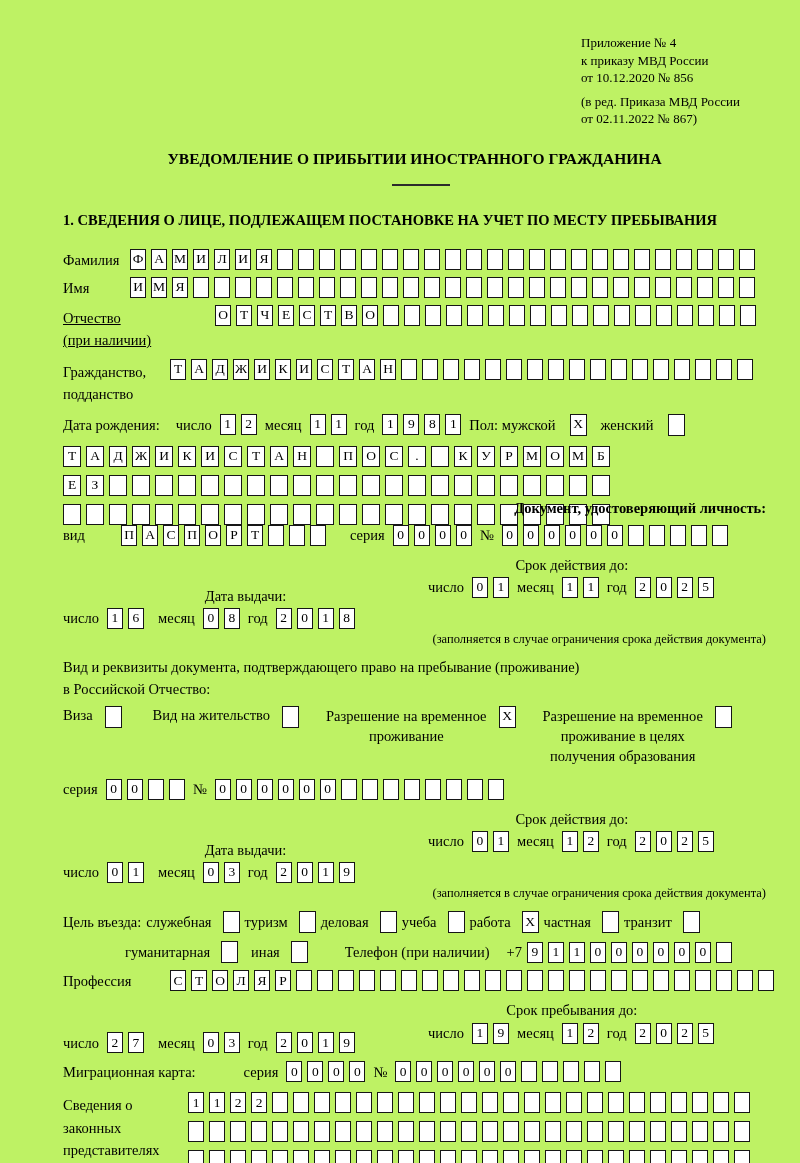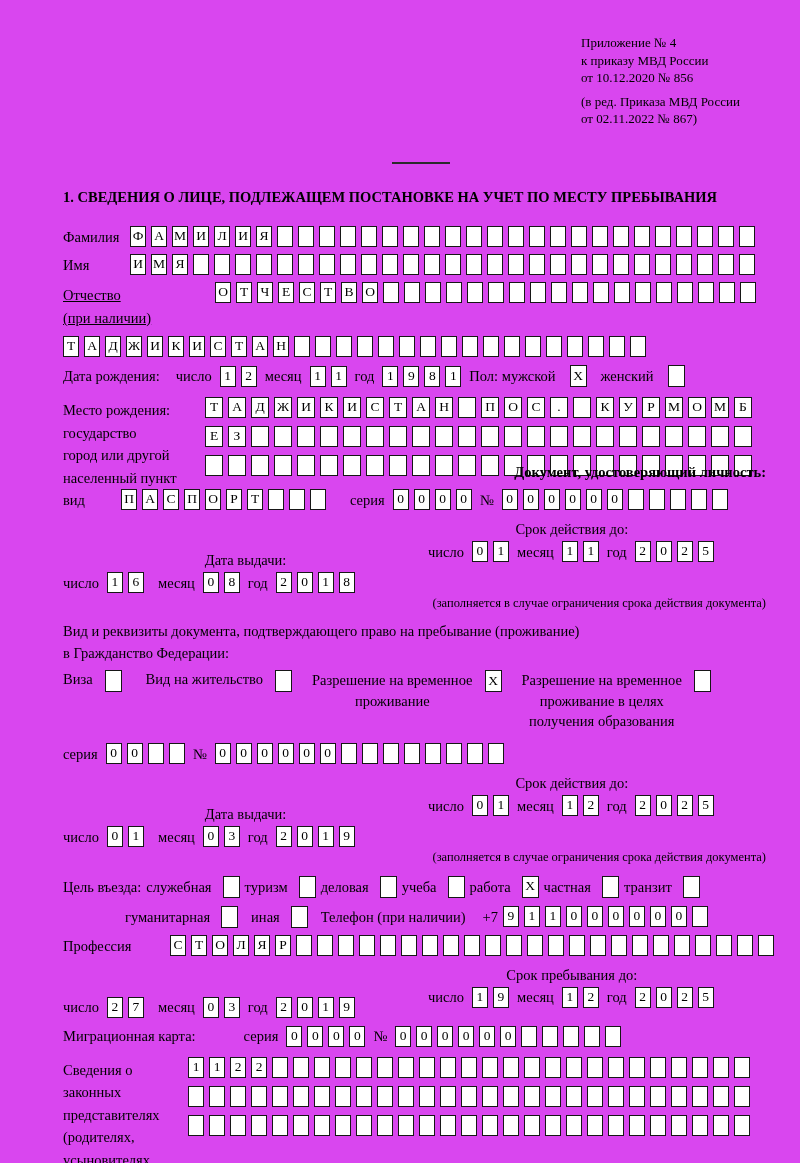--- a/index.html
+++ b/index.html
@@ -1,18 +1,18 @@
 <!DOCTYPE html>
 <html><head>
 <meta charset="utf-8">
 <style>
   html,body{margin:0;padding:0;background:#ffffff;}
   .page{
     width:800px;height:1163px;box-sizing:border-box;overflow:hidden;
-    padding:34px 34px 10px 63px;background:#d946ef;color:#000;
+    padding:34px 34px 10px 63px;background:#bef264;color:#000;
     font-family:"Liberation Serif","DejaVu Serif",serif;font-size:14.5px;line-height:1.25;
   }
   .hdr{width:185px;margin-left:auto;font-size:13px;line-height:1.35;}
   .hdr .sub{margin-top:6px;}
   .forma{text-align:right;font-weight:bold;font-size:14.5px;margin-top:10px;letter-spacing:.5px;}
   .title{text-align:center;font-weight:bold;font-size:15.5px;margin-top:20px;line-height:1.45;}
   .uline{display:inline-block;width:58px;border-bottom:2px solid #2b2b2b;margin-left:12px;}
   .sec{font-weight:bold;font-size:14.5px;margin-top:18px;}
 
   .row{display:flex;align-items:flex-start;margin-top:7px;}
@@ -30,21 +30,21 @@
   .cb .cell{width:17px;height:22px;}
   .stack{display:flex;flex-direction:column;gap:8px;}
   .center-head{text-align:right;font-weight:bold;margin-top:12px;}
   .dates{display:flex;margin-top:10px;}
   .dcol{display:flex;flex-direction:column;}
   .dcol1{width:365px;margin-top:31px;}
   .dhead{text-align:center;margin-bottom:3px;}
   .dline{display:flex;align-items:center;gap:6px;}
   .dline .cells{margin:0 2px;}
   .note{font-size:12.5px;text-align:right;margin-top:3px;}
-  .opts{display:flex;align-items:flex-start;margin-top:8px;gap:10px;}
+  .opts{display:flex;align-items:flex-start;margin-top:8px;gap:17px;}
   .opt{display:flex;align-items:flex-start;gap:6px;}
   .opt-ml{text-align:center;line-height:1.4;}
   .inline-row{display:flex;align-items:center;gap:8px;margin-top:8px;flex-wrap:nowrap;}
   .gap-sm{gap:5px;}
   .indent{margin-left:62px;}
   .mt4{margin-top:4px;} .mt10{margin-top:10px;} .mt12{margin-top:12px;}
   .lbl2{line-height:1.55;}
 </style>
 </head>
 <body>
@@ -54,20 +54,21 @@
   <div class="hdr">
     <div>Приложение № 4</div>
     <div>к приказу МВД России</div>
     <div>от 10.12.2020 № 856</div>
     <div class="sub">(в ред. Приказа МВД России</div>
     <div>от 02.11.2022 № 867)</div>
   </div>
 
 
   <div class="title">
+    <div>УВЕДОМЛЕНИЕ О ПРИБЫТИИ ИНОСТРАННОГО ГРАЖДАНИНА</div>
     <div><span class="uline"></span></div>
   </div>
 
   <div class="sec">1. СВЕДЕНИЯ О ЛИЦЕ, ПОДЛЕЖАЩЕМ ПОСТАНОВКЕ НА УЧЕТ ПО МЕСТУ ПРЕБЫВАНИЯ</div>
 
   <div class="row" style="margin-top:20px;">
     <div class="lbl w67">Фамилия</div>
     <div class="cells">
         <span class="cell">Ф</span>
         <span class="cell">А</span>
@@ -167,20 +168,24 @@
         <span class="cell"></span>
         <span class="cell"></span>
         <span class="cell"></span>
         <span class="cell"></span>
         <span class="cell"></span>
         <span class="cell"></span>
       </div>
   </div>
 
   <div class="row">
+    <div class="lbl w107 lbl2">
+      <div>Гражданство,</div>
+      <div>подданство</div>
+    </div>
     <div class="cells">
         <span class="cell">Т</span>
         <span class="cell">А</span>
         <span class="cell">Д</span>
         <span class="cell">Ж</span>
         <span class="cell">И</span>
         <span class="cell">К</span>
         <span class="cell">И</span>
         <span class="cell">С</span>
         <span class="cell">Т</span>
@@ -229,26 +234,20 @@
     <span class="cells cb">
         <span class="cell">X</span>
       </span>
     <span style="margin-left:6px;">женский</span>
     <span class="cells cb">
         <span class="cell"></span>
       </span>
   </div>
 
   <div class="row mt10">
-    <div class="lbl w142 lbl2">
-      <div>Место рождения:</div>
-      <div>государство</div>
-      <div>город или другой</div>
-      <div>населенный пункт</div>
-    </div>
     <div class="stack">
       <div class="cells wide">
           <span class="cell">Т</span>
           <span class="cell">А</span>
           <span class="cell">Д</span>
           <span class="cell">Ж</span>
           <span class="cell">И</span>
           <span class="cell">К</span>
           <span class="cell">И</span>
           <span class="cell">С</span>
@@ -405,21 +404,21 @@
             <span class="cell">0</span>
             <span class="cell">2</span>
             <span class="cell">5</span>
           </span>
       </div>
     </div>
   </div>
   <div class="note">(заполняется в случае ограничения срока действия документа)</div>
 
   <div class="mt10">Вид и реквизиты документа, подтверждающего право на пребывание (проживание)</div>
-  <div class="mt4">в Гражданство Федерации:</div>
+  <div class="mt4">в Российской Отчество:</div>
 
   <div class="opts">
     <div class="opt">
       <span>Виза</span>
       <span class="cells cb">
           <span class="cell"></span>
         </span>
     </div>
     <div class="opt" style="margin-left:14px;">
       <span>Вид на жительство</span>
@@ -557,21 +556,21 @@
 
   <div class="inline-row gap-sm indent">
     <span>гуманитарная</span>
     <span class="cells cb">
         <span class="cell"></span>
       </span>
     <span style="margin-left:8px;">иная</span>
     <span class="cells cb">
         <span class="cell"></span>
       </span>
-    <span style="margin-left:8px;">Телефон (при наличии)</span>
+    <span style="margin-left:32px;">Телефон (при наличии)</span>
     <span style="margin-left:12px;">+7</span>
     <span class="cells">
         <span class="cell">9</span>
         <span class="cell">1</span>
         <span class="cell">1</span>
         <span class="cell">0</span>
         <span class="cell">0</span>
         <span class="cell">0</span>
         <span class="cell">0</span>
         <span class="cell">0</span>

